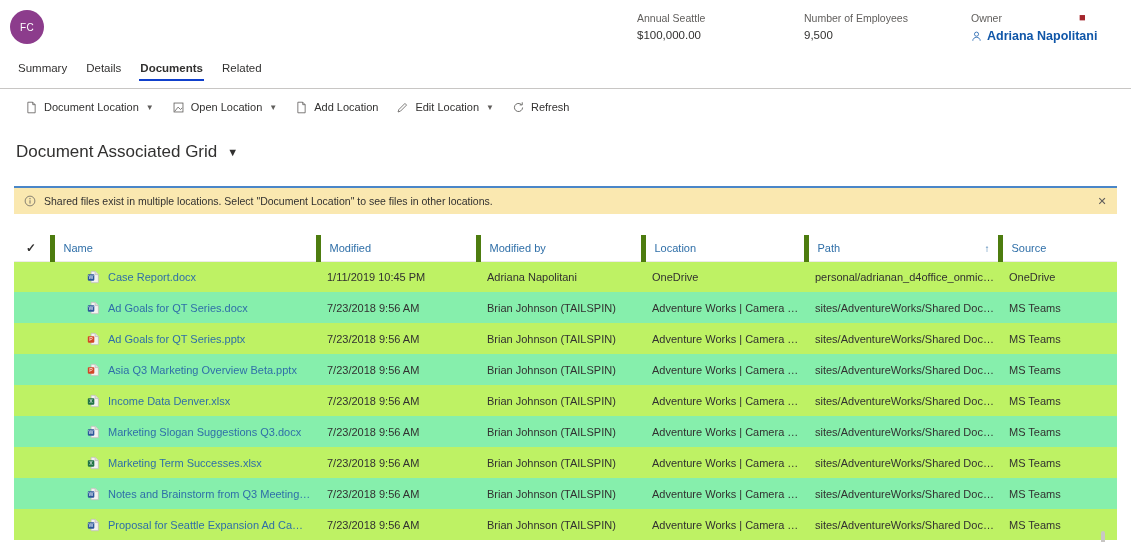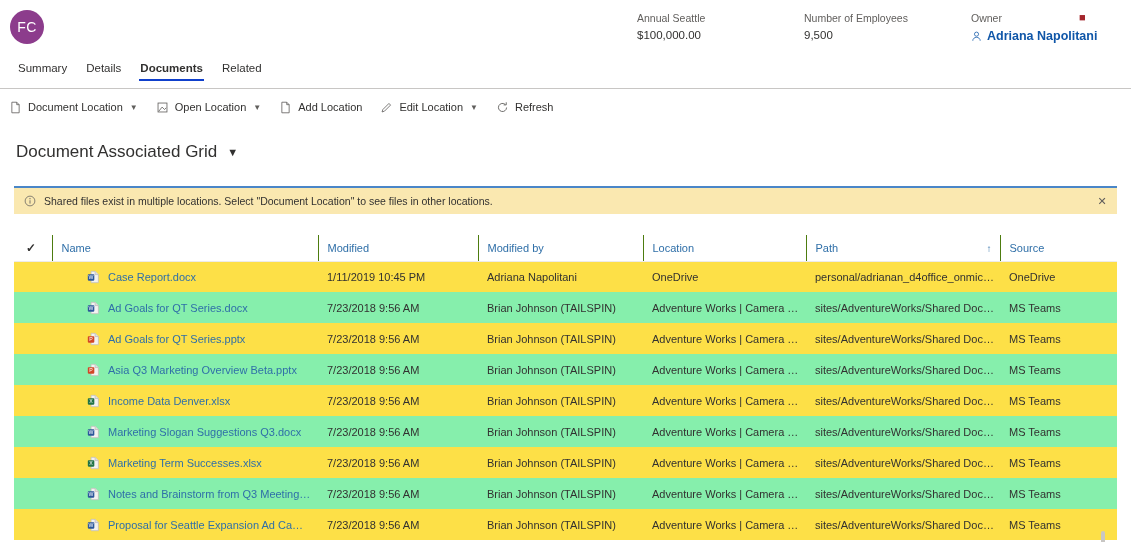--- a/index.html
+++ b/index.html
@@ -18,21 +18,21 @@
     align-items: flex-start;
     padding: 10px 0 0 0;
     position: relative;
   }
   .identity { display: flex; align-items: center; padding-left: 10px; width: 400px; }
   .avatar {
     width: 34px; height: 34px; border-radius: 50%;
     background: #8C3C8C;
     color: #fff;
     display: flex; align-items: center; justify-content: center;
-    font-size: 14px; letter-spacing: .3px;
+    font-size: 10px; letter-spacing: .3px;
     flex: 0 0 34px;
   }
   .identity-text { margin-left: 11px; line-height: 1.15; }
   .entity-type {
     font-size: 10.5px; color: #605E5C; letter-spacing: .25px;
   }
   .record-title {
     font-size: 17px; color: #323130; font-weight: 400; margin-top: 1px;
   }
 
@@ -69,21 +69,21 @@
   .tab.active::after {
     content: ""; position: absolute;
     left: 7px; right: 7px; bottom: 0; height: 2.5px;
     background: #0F3FCC;
   }
   .hr-under-tabs { height: 1px; background: #C8C6C4; }
 
   
   .cmdbar {
     height: 36px; display: flex; align-items: center;
-    gap: 0px;
+    padding-left: 16px; gap: 0px;
   }
   .cmd {
     display: flex; align-items: center; gap: 6px;
     font-size: 11px; color: #323130;
     padding: 5px 9px; cursor: pointer; white-space: nowrap;
   }
   .cmd svg { flex: 0 0 auto; }
   .chev { font-size: 8px; color: #605E5C; margin-left: 1px; }
 
   
@@ -114,21 +114,21 @@
 
   .tablearea { margin-top: 21px; width: 1103px; position: relative; }
 
   table { border-collapse: collapse; width: 1103px; table-layout: fixed; }
 
   thead th {
     height: 26px; vertical-align: middle;
     font-size: 11px; font-weight: normal; color: #2F6FA8;
     text-align: left; padding: 0 0 0 9px;
     border-bottom: 1px solid #EDEBE9;
-    border-left: 1px solid #4d7c0f;
+    border-left: 5px solid #4d7c0f;
     cursor: pointer; white-space: nowrap; overflow: hidden;
   }
   thead th.c-check { border-left: none; padding-left: 12px; width: 38px; }
   thead th.c-name { width: 266px; }
   thead th.c-mod { width: 160px; }
   thead th.c-modby { width: 165px; }
   thead th.c-loc { width: 163px; }
   thead th.c-path { width: 194px; position: relative; }
   thead th.c-src { width: 117px; }
   .sort-arrow {
@@ -136,21 +136,21 @@
     transform: translateY(-50%); font-size: 10px; color: #2F6FA8;
   }
   .hdr-check { color: #323130; font-size: 12px; font-weight: bold; }
 
   tbody td {
     height: 31px; font-size: 11px; color: #323130;
     padding: 0 6px 0 9px; white-space: nowrap;
     overflow: hidden; text-overflow: ellipsis;
     vertical-align: middle;
   }
-  tbody tr.odd { background: #fde047; }
+  tbody tr.odd { background: #bef264; }
   tbody tr.even { background: #86efac; }
   td.c-check { padding-left: 12px; }
   .namecell { display: flex; align-items: center; gap: 8px; padding-left: 26px; }
   .filelink {
     color: #2F6FA8; font-size: 11px; cursor: pointer;
     overflow: hidden; text-overflow: ellipsis; white-space: nowrap;
   }
   .ficon { flex: 0 0 13px; }
 
   .vscroll {

